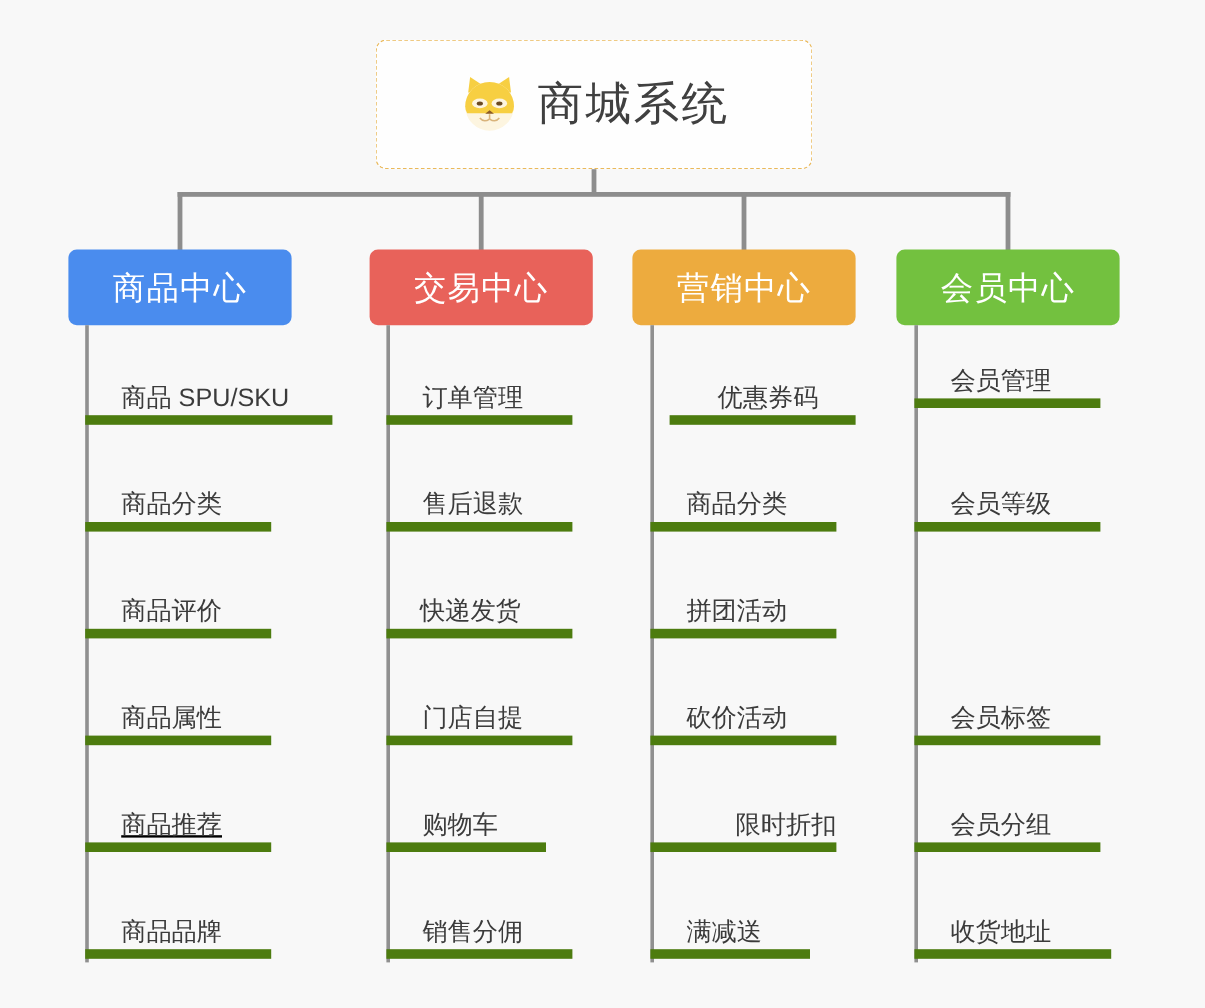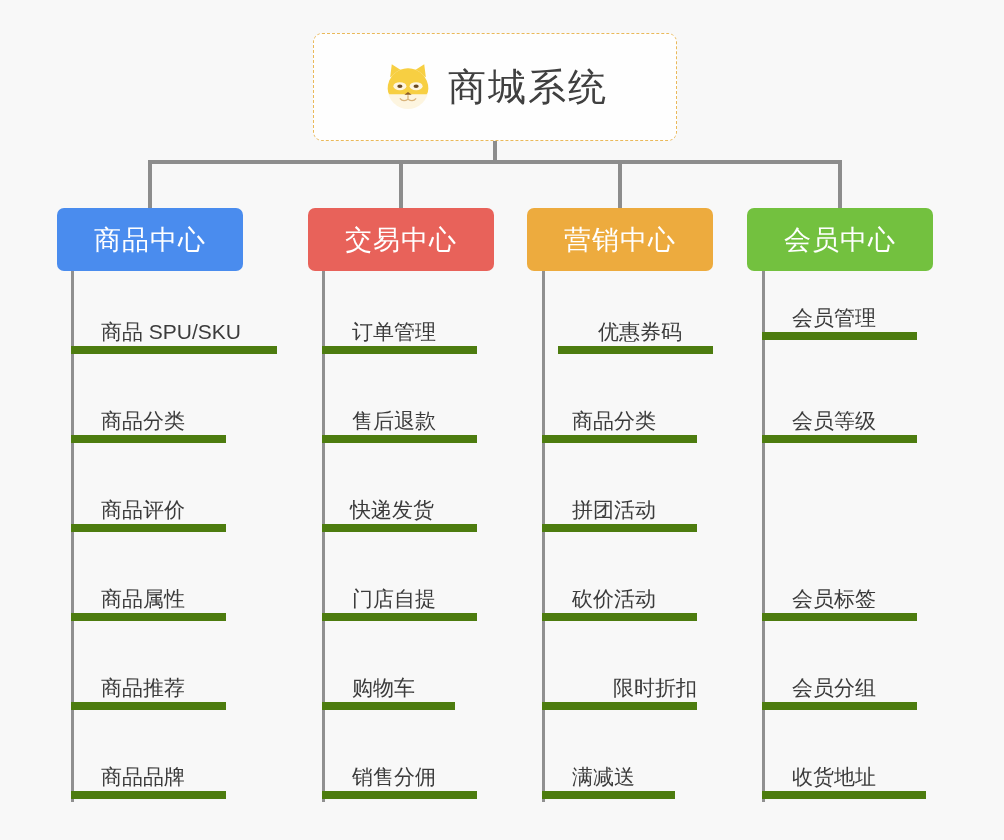--- a/index.html
+++ b/index.html
@@ -158,21 +158,21 @@
   </div>
   <div class="leaf" style="left:71px; top:399px; width:155px;">
     <span class="leaf-label">商品分类</span>
   </div>
   <div class="leaf" style="left:71px; top:488px; width:155px;">
     <span class="leaf-label">商品评价</span>
   </div>
   <div class="leaf" style="left:71px; top:577px; width:155px;">
     <span class="leaf-label">商品属性</span>
   </div>
-  <div class="leaf" style="left:71px; top:666px; width:155px;">
+  <div class="leaf" style="left:71px; top:666px; width:155px;text-decoration:underline;">
     <span class="leaf-label">商品推荐</span>
   </div>
   <div class="leaf" style="left:71px; top:755px; width:155px;">
     <span class="leaf-label">商品品牌</span>
   </div>
 
   <div class="leaf" style="left:322px; top:310px; width:155px;">
     <span class="leaf-label">订单管理</span>
   </div>
   <div class="leaf" style="left:322px; top:399px; width:155px;">

